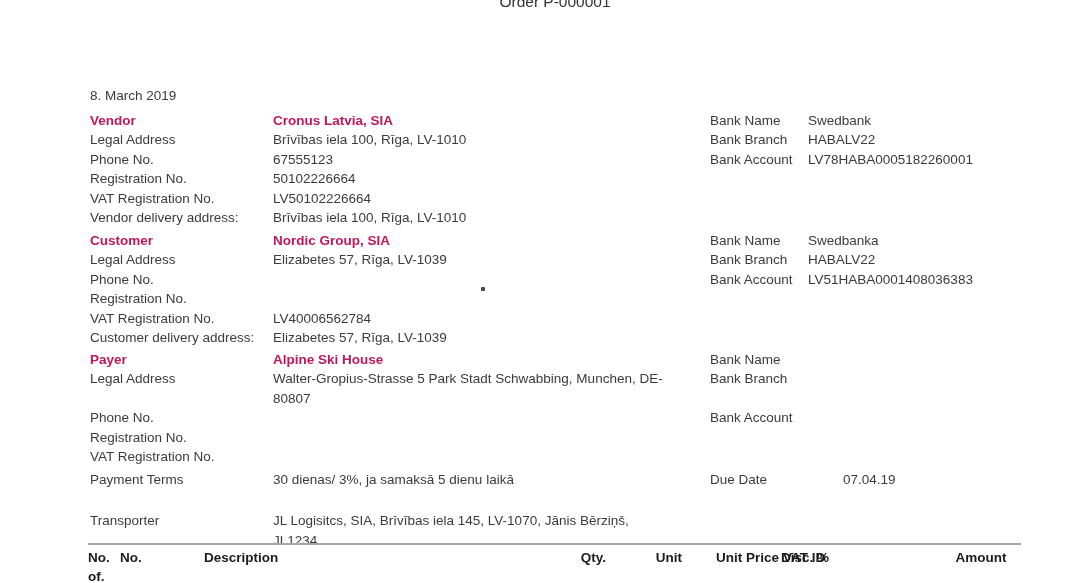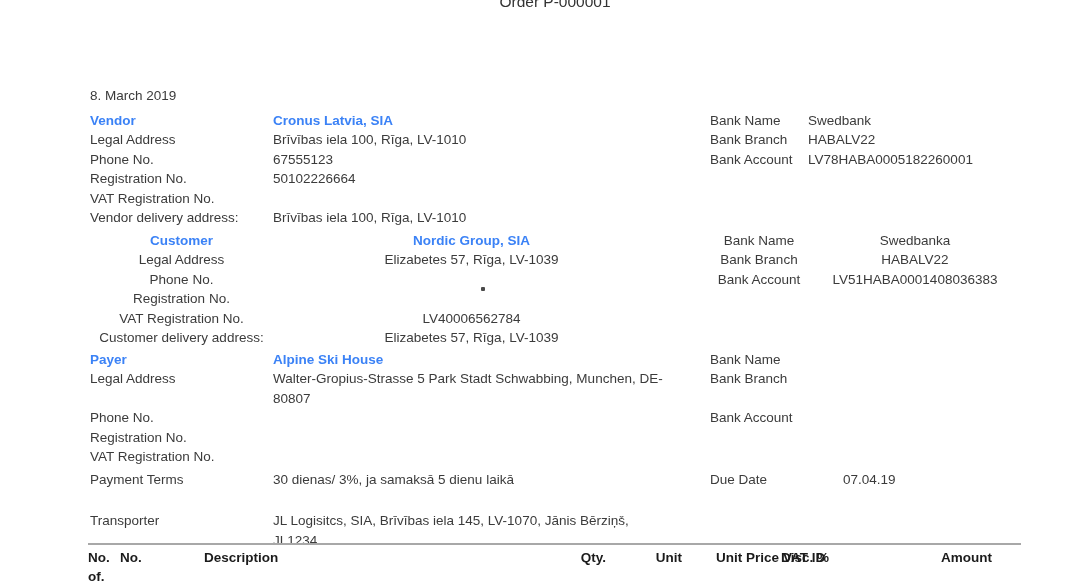--- a/index.html
+++ b/index.html
@@ -16,35 +16,35 @@
     text-align: center; font-size: 15.5px; color: #333;
     transform: translateX(15px);
   }
   .date {
     position: absolute; top: 88px; left: 90px;
     font-size: 13.5px;
     text-align: right;
   }
   .block { position: absolute; left: 90px; right: 58px; }
   .block-vendor      { top: 111px; }
-  .block-customer    { top: 231px; text-align: center; }
+  .block-customer    { top: 231px; }
   .block-payer       { top: 350px; }
   .block-transaction { top: 470px; }
   .row {
     display: flex; align-items: flex-start;
     min-height: 19.4px; line-height: 19.4px;
     font-size: 13.5px;
   }
   .lbl  { width: 183px; flex: none; }
   .val  { width: 437px; flex: none; padding-right: 40px; box-sizing: border-box; }
   .rlbl { width: 98px;  flex: none; }
   .rval { flex: 1; }
   .block-transaction .rlbl { width: 133px; }
   .row-transporter { margin-top: 22px; }
-  .bold { font-weight: bold; color: #3b82f6; }
+  .bold { font-weight: bold; color: #be185d; }
   .stray-dot {
     position: absolute; left: 481px; top: 287px;
     width: 4px; height: 4px; background: #4a4a4a; border-radius: 1px;
   }
   .thead {
     position: absolute; top: 543px; left: 88px; right: 59px; height: 40px;
     border-top: 2.5px solid #a8a8a8;
   }
   .thead span {
     position: absolute; top: 3px;
@@ -53,21 +53,21 @@
   }
   .thead .wrapcell { white-space: normal; overflow: visible; }
   .col-no-of-c  { left: 0;     width: 27px; }
   .col-no       { left: 25px; margin-left: 7px; }
   .col-desc     { left: 116px; }
   .col-qty      { left: 462px; width: 56px; text-align: right; }
   .col-unit     { left: 542px; width: 52px; text-align: right; }
   .col-uprice   { left: 612px; width: 79px; text-align: right; }
   .col-disc     { left: 693px; }
   .col-vatid    { left: 695px; }
-  .col-amount   { right: 0;    width: 80px; text-align: left; }
+  .col-amount   { right: 0;    width: 80px; text-align: center; }
 </style>
 </head>
 <body>
 
 <div class="title">Order P-000001</div>
 
 <div class="date">8. March 2019</div>
 
 <div class="block block-vendor">
   <div class="row">
@@ -89,20 +89,21 @@
     <span class="rval">LV78HABA0005182260001</span>
   </div>
   <div class="row">
     <span class="lbl">Registration No.</span>
     <span class="val">50102226664</span>
     <span class="rlbl"></span>
     <span class="rval"></span>
   </div>
   <div class="row">
     <span class="lbl">VAT Registration No.</span>
+    <span class="val">LV50102226664</span>
     <span class="rlbl"></span>
     <span class="rval"></span>
   </div>
   <div class="row">
     <span class="lbl">Vendor delivery address:</span>
     <span class="val">Brīvības iela 100, Rīga, LV-1010</span>
     <span class="rlbl"></span>
     <span class="rval"></span>
   </div>
 </div>

